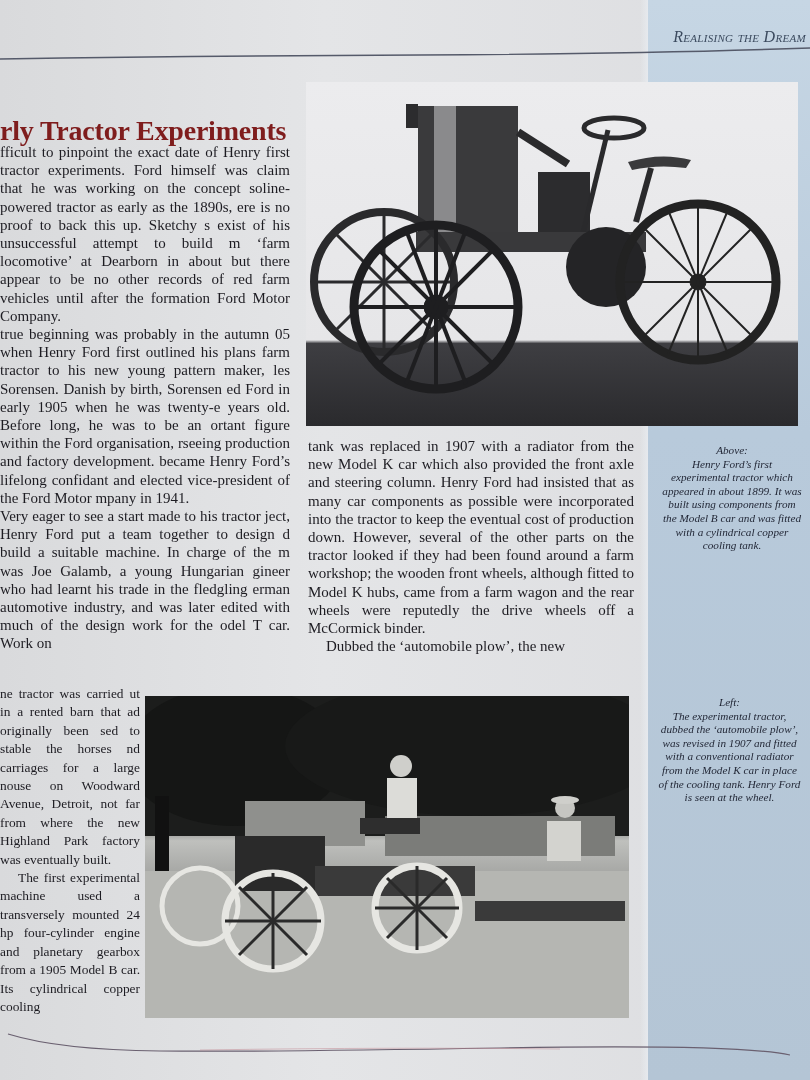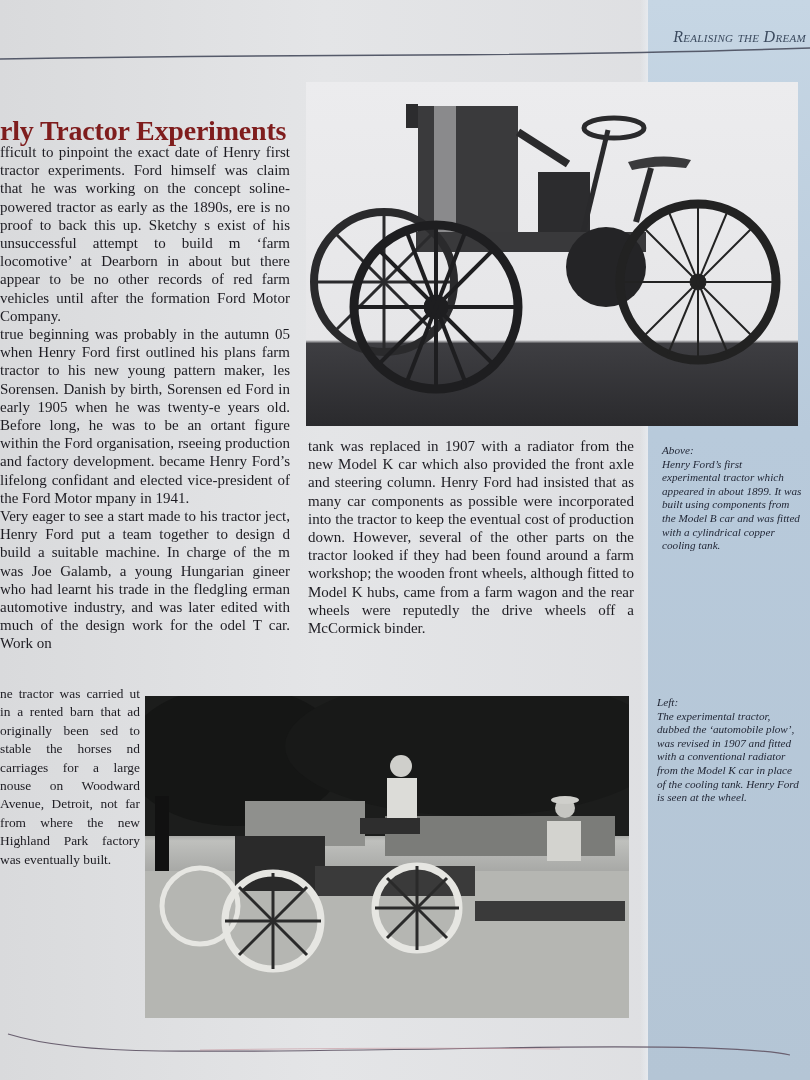--- a/index.html
+++ b/index.html
@@ -41,21 +41,21 @@
   .col-mid { left:308px; top:437px; width:326px; }
   .indent { text-indent:18px; }
   .clip-left { margin-left:-8px; }
   .photo {
     position:absolute; overflow:hidden;
     background:#e9e9ea;
   }
   .photo-top { left:306px; top:82px; width:492px; height:344px; background:linear-gradient(180deg,#ececee 0%,#e6e6e8 75%,#3e3e42 76%,#2a2a2d 100%); }
   .photo-bottom { left:145px; top:696px; width:484px; height:322px; background:linear-gradient(180deg,#1f2020 0%, #3a3b3a 35%, #bfc0bd 45%, #8d8e8c 65%, #c9cac6 80%, #a9aaa6 100%); }
   .caption {
-    position:absolute; font-style:italic; font-size:11.2px; line-height:13.6px; color:#1f2433;
+    position:absolute; font-style:italic; font-size:11.2px; line-height:13.6px; color:#1f2433;text-align:center;
   }
   .caption-above { left:662px; top:444px; width:140px; }
   .caption-left { left:657px; top:696px; width:145px; }
   .caption .cap-head { display:block; }
 </style>
 </head>
 <body>
 
 <div class="sidebar-band"></div>
 
@@ -68,24 +68,26 @@
 <h1 class="title">rly Tractor Experiments</h1>
 
 <div class="col col-left">
   <p class="clip-left">fficult to pinpoint the exact date of Henry first tractor experiments. Ford himself was claim that he was working on the concept soline-powered tractor as early as the 1890s, ere is no proof to back this up. Sketchy s exist of his unsuccessful attempt to build m ‘farm locomotive’ at Dearborn in about but there appear to be no other records of red farm vehicles until after the formation Ford Motor Company.</p>
   <p class="clip-left">true beginning was probably in the autumn 05 when Henry Ford first outlined his plans farm tractor to his new young pattern maker, les Sorensen. Danish by birth, Sorensen ed Ford in early 1905 when he was twenty-e years old. Before long, he was to be an ortant figure within the Ford organisation, rseeing production and factory development. became Henry Ford’s lifelong confidant and elected vice-president of the Ford Motor mpany in 1941.</p>
   <p class="clip-left">Very eager to see a start made to his tractor ject, Henry Ford put a team together to design d build a suitable machine. In charge of the m was Joe Galamb, a young Hungarian gineer who had learnt his trade in the fledgling erman automotive industry, and was later edited with much of the design work for the odel T car. Work on</p>
 </div>
 
 <div class="col col-left-lower">
   <p class="clip-left">ne tractor was carried ut in a rented barn that ad originally been sed to stable the horses nd carriages for a large nouse on Woodward Avenue, Detroit, not far from where the new Highland Park factory was eventually built.</p>
+  <p class="indent">The first experimental machine used a transversely mounted 24 hp four-cylinder engine and planetary gearbox from a 1905 Model B car. Its cylindrical copper cooling</p>
 </div>
 
 <div class="col col-mid">
   <p>tank was replaced in 1907 with a radiator from the new Model K car which also provided the front axle and steering column. Henry Ford had insisted that as many car components as possible were incorporated into the tractor to keep the eventual cost of production down. However, several of the other parts on the tractor looked if they had been found around a farm workshop; the wooden front wheels, although fitted to Model K hubs, came from a farm wagon and the rear wheels were reputedly the drive wheels off a McCormick binder.</p>
+  <p class="indent">Dubbed the ‘automobile plow’, the new</p>
 </div>
 
 <div class="photo photo-top">
   <svg width="492" height="344" viewBox="0 0 492 344">
 
     <rect x="112" y="24" width="100" height="130" fill="#3a3a3c"></rect>
     <rect x="128" y="24" width="22" height="130" fill="#8a8a8c"></rect>
     <rect x="100" y="22" width="12" height="24" fill="#2c2c2e"></rect>
 
     <path d="M212 50 L262 82" stroke="#2a2a2c" stroke-width="8"></path>

